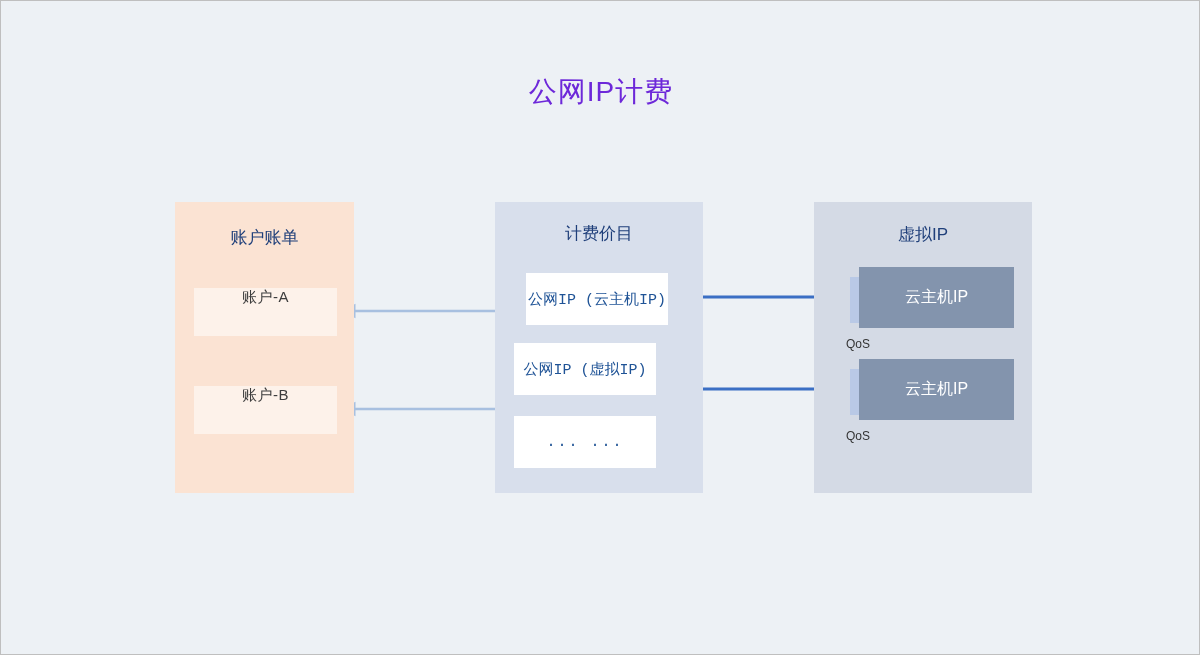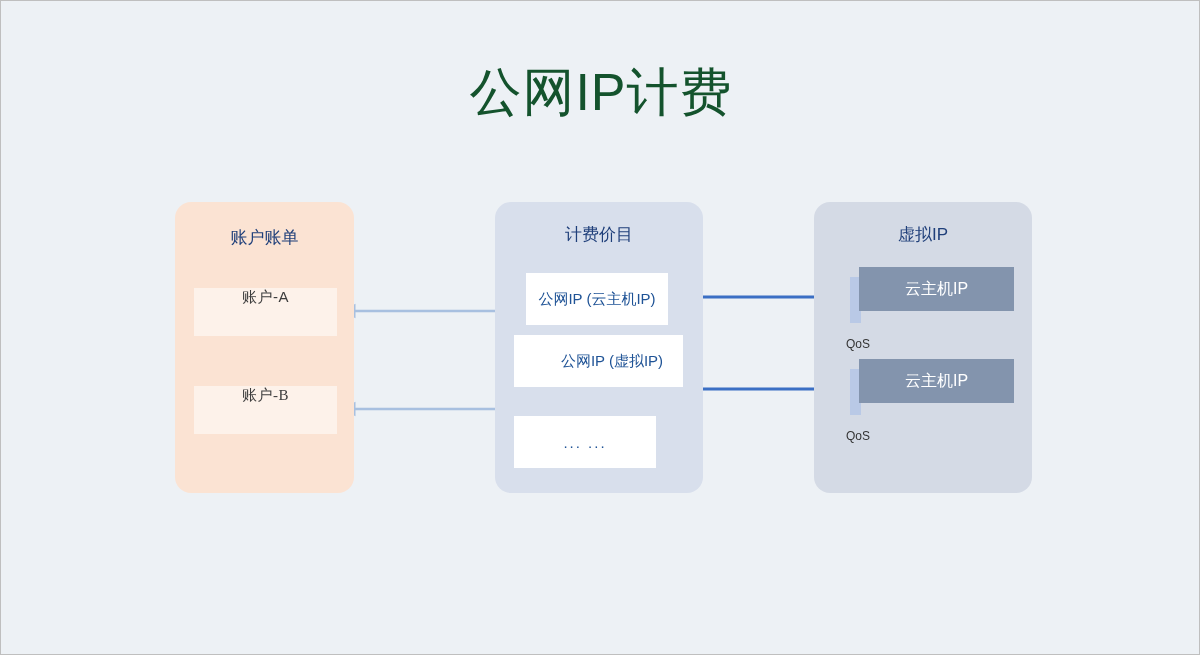--- a/index.html
+++ b/index.html
@@ -20,32 +20,31 @@
     overflow: hidden;
   }
 
   
   .page-title {
     position: absolute;
     left: 0;
     top: 64px;
     width: 1200px;
     text-align: center;
-    font-size: 52px;
+    font-size: 28px;
     line-height: 54px;
-    color: #14532d;
+    color: #6d28d9;
     letter-spacing: 1px;
     white-space: nowrap;
   }
 
   
   .panel {
     position: absolute;
     box-sizing: border-box;
-    border-radius: 16px;
   }
   .panel-title {
     position: absolute;
     left: 0;
     width: 100%;
     text-align: center;
     font-size: 17px;
     line-height: 24px;
     color: #1f3f7a;
     white-space: nowrap;
@@ -59,20 +58,21 @@
     background: #fbe3d3;
   }
   .panel-billing .panel-title { top: 24px; }
 
   .panel-pricing {
     left: 494px;
     top: 201px;
     width: 208px;
     height: 291px;
     background: #d8dfec;
+    font-family: Liberation Mono, monospace;
   }
   .panel-pricing .panel-title { top: 21px; }
 
   .panel-publicip {
     left: 813px;
     top: 201px;
     width: 218px;
     height: 291px;
     background: #d4dae5;
   }
@@ -87,35 +87,35 @@
     background: #fdf2ea;
     display: flex;
     align-items: flex-start;
     justify-content: center;
     font-size: 15px;
     color: #3d3d3d;
     letter-spacing: 0.5px;
     white-space: nowrap;
   }
   .acct-card.a { top: 86px; }
-  .acct-card.b { top: 184px; font-family: Liberation Serif, serif; }
+  .acct-card.b { top: 184px; }
 
   
   .price-card {
     position: absolute;
     background: #ffffff;
     display: flex;
     align-items: center;
     justify-content: center;
     font-size: 15px;
     color: #1f5396;
     white-space: nowrap;
   }
   .price-card.c1 { left: 17px;  top: 71px;  width: 142px; height: 52px; margin-left: 14px; }
-  .price-card.c2 { left: 19px;  top: 133px; width: 142px; height: 52px; padding-left: 27px; }
+  .price-card.c2 { left: 19px;  top: 141px; width: 142px; height: 52px; }
   .price-card.c3 { left: 19px;  top: 214px; width: 142px; height: 52px; }
   .price-card.c3 .dots { letter-spacing: 2px; color: #1f5396; }
 
   
   .ip-group { position: absolute; }
   .ip-group.g1 { left: 36px; top: 65px; }
   .ip-group.g2 { left: 36px; top: 157px; }
 
   .qos-bar {
     position: absolute;
@@ -131,21 +131,21 @@
     top: 70px;
     font-size: 12px;
     color: #333333;
     white-space: nowrap;
   }
   .ip-box {
     position: absolute;
     left: 9px;
     top: 0;
     width: 155px;
-    height: 44px;
+    height: 61px;
     background: #8394ad;
     display: flex;
     align-items: center;
     justify-content: center;
     color: #ffffff;
     font-size: 16px;
     white-space: nowrap;
   }
 
   

